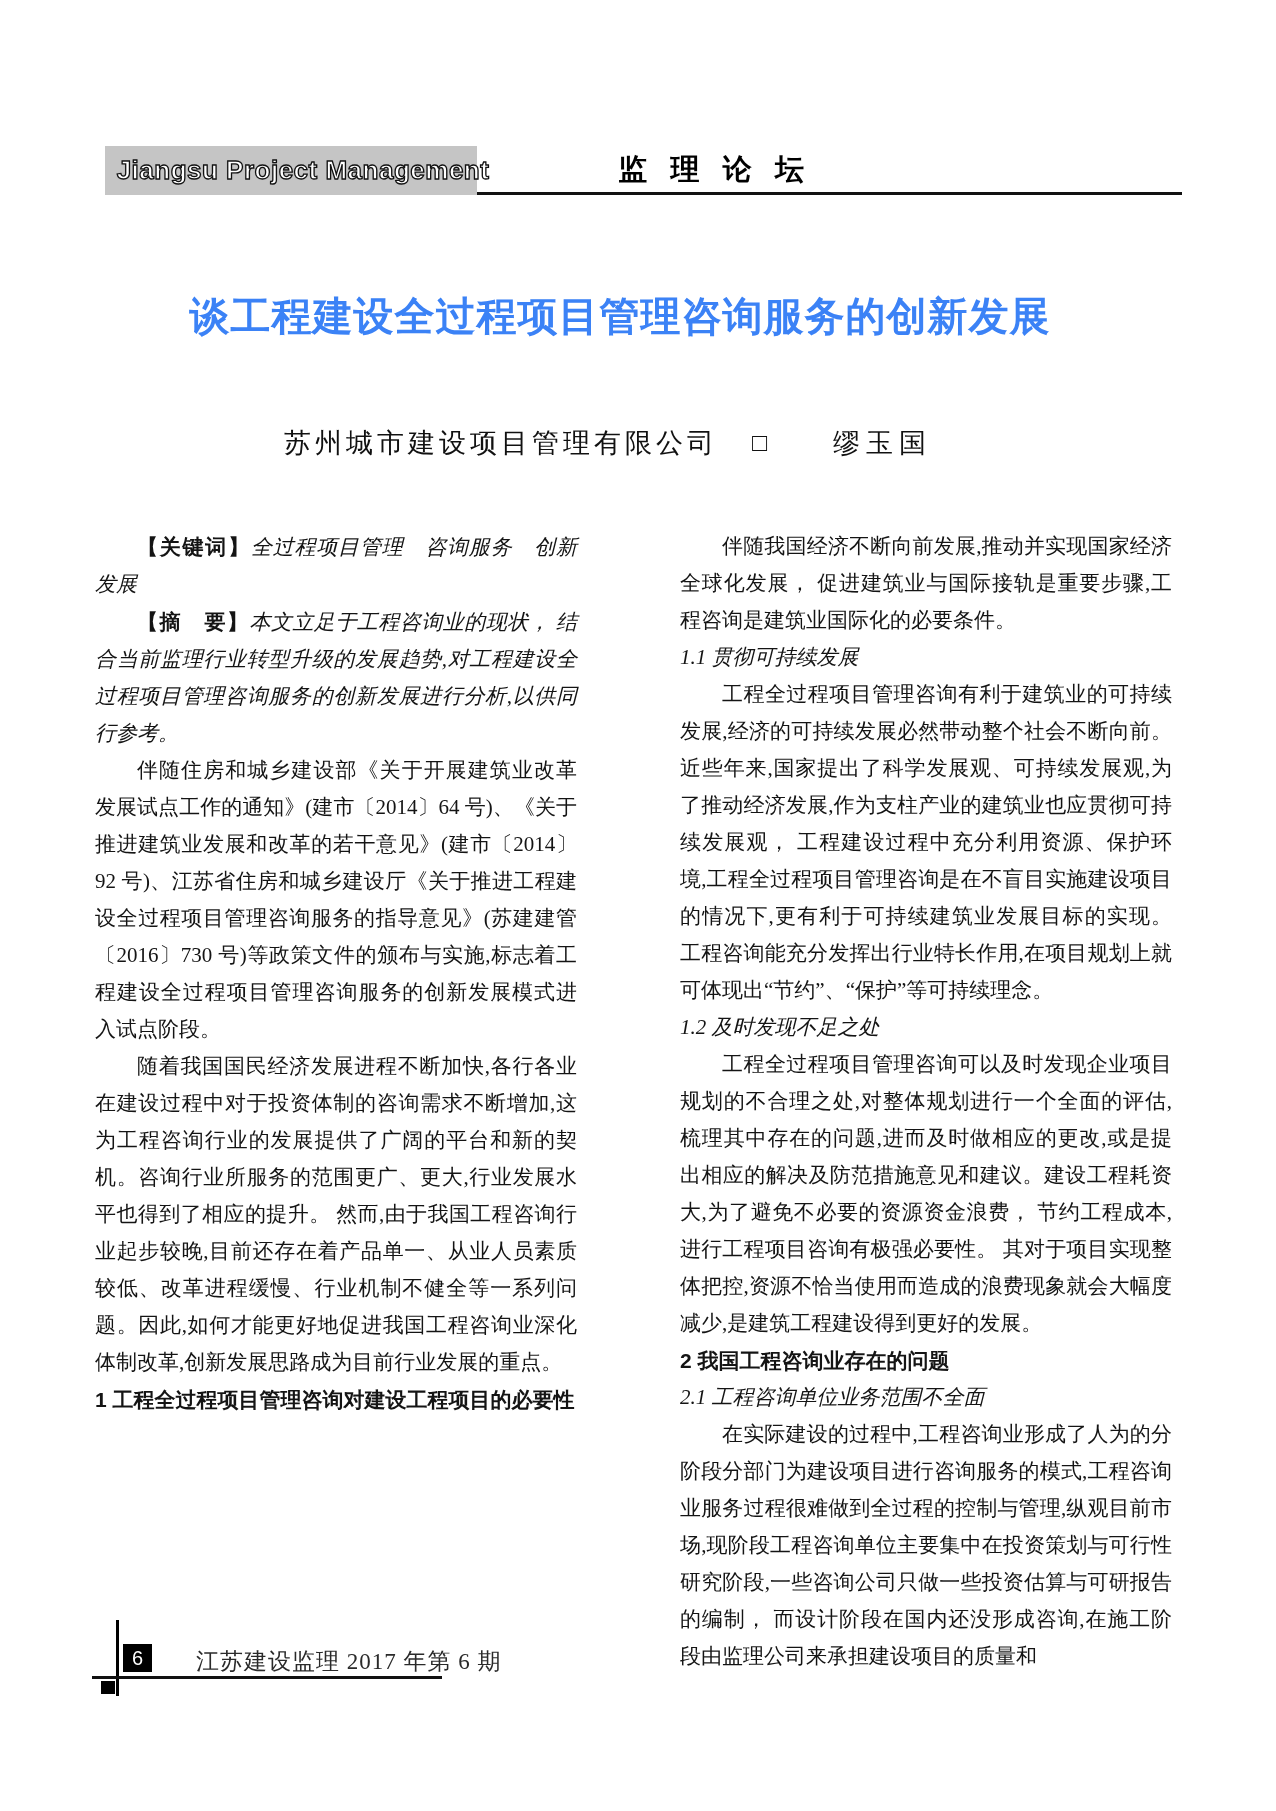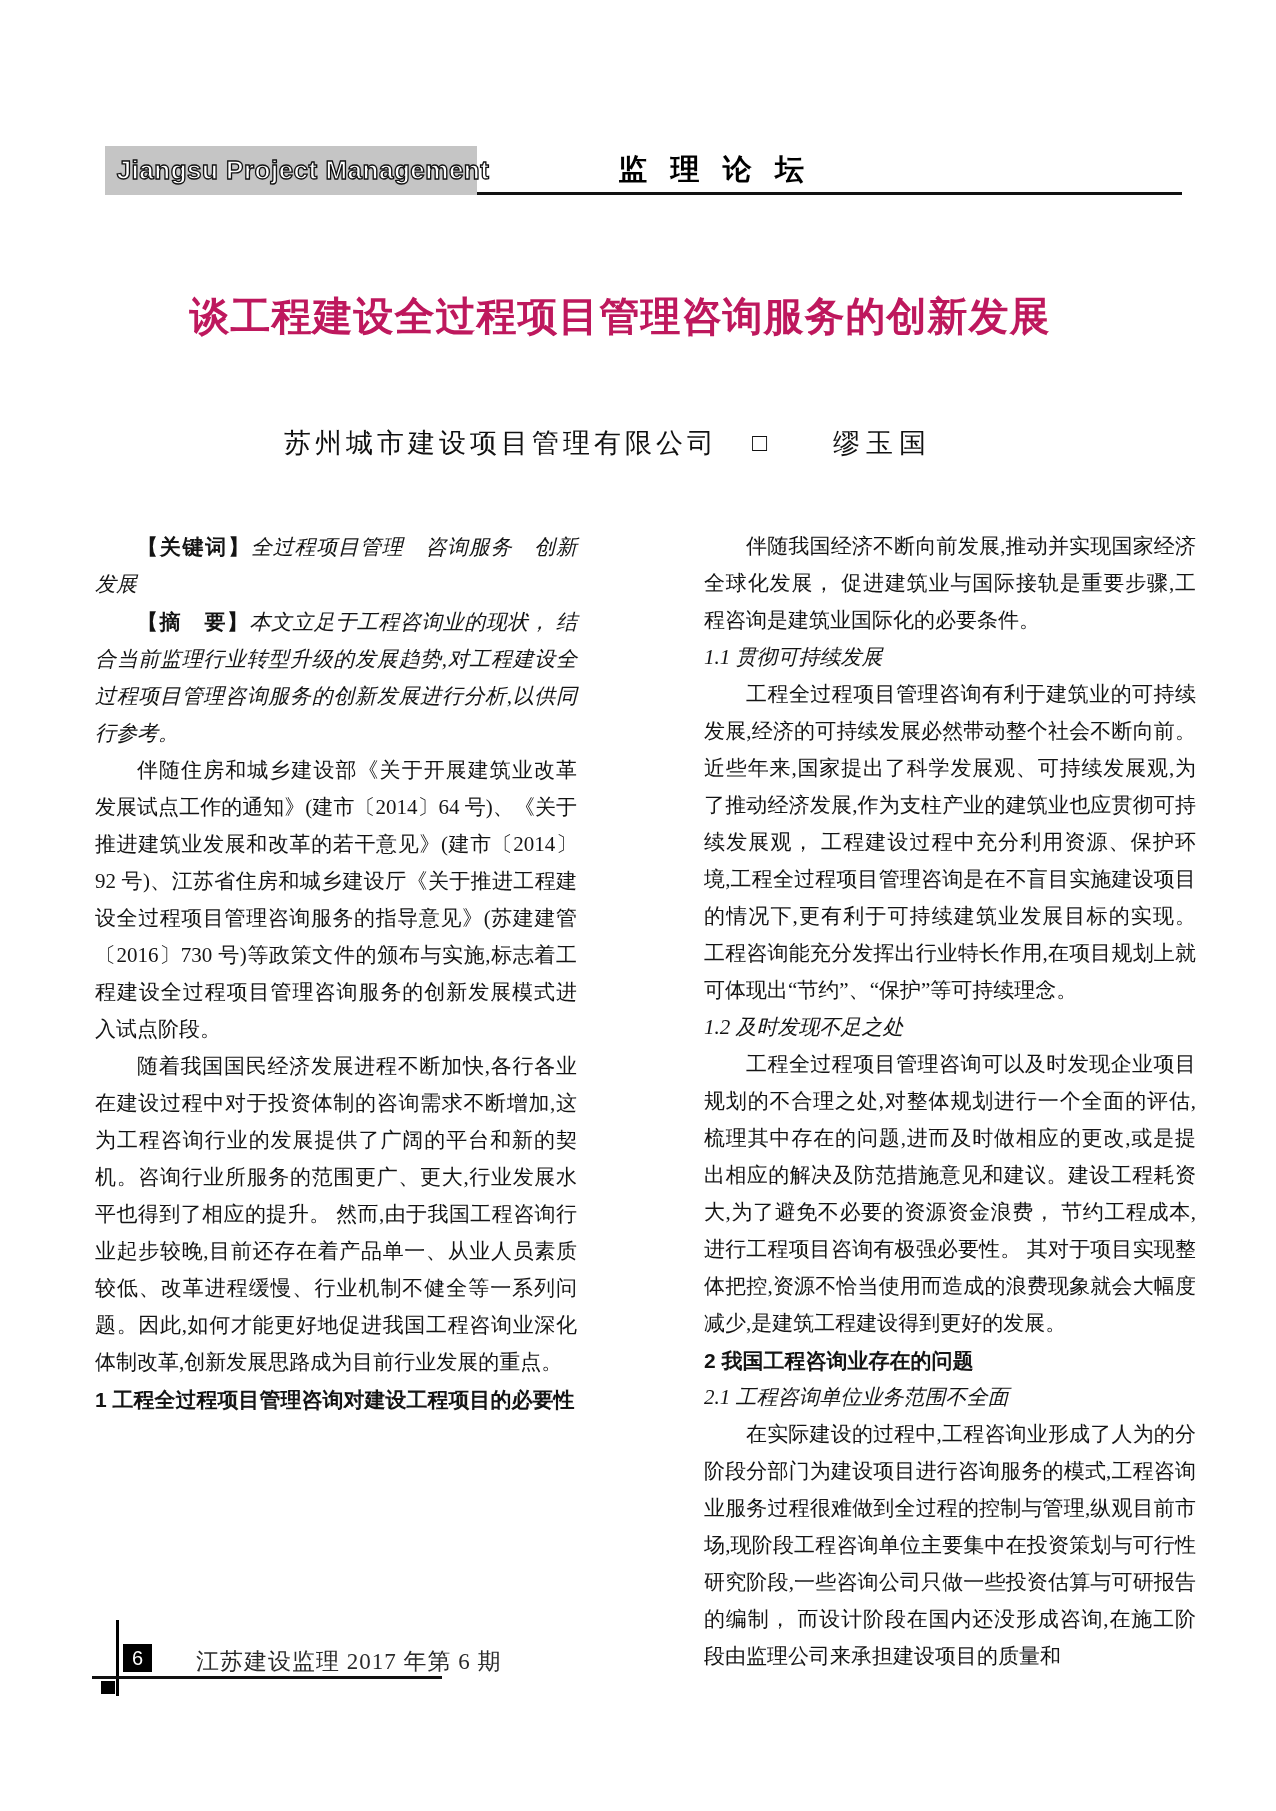--- a/index.html
+++ b/index.html
@@ -38,36 +38,36 @@
   .header-rule{
     position:absolute;left:477px;top:192px;width:705px;height:3px;background:#111;
   }
 
   
   .article-title{
     position:absolute;left:60px;top:287px;width:1120px;
     text-align:center;
     font-family:"Liberation Sans",sans-serif;
     font-weight:900;font-size:40px;letter-spacing:1px;line-height:58px;
-    color:#be185d;white-space:nowrap;
+    color:#3b82f6;white-space:nowrap;
   }
   .byline{
     position:absolute;left:60px;top:425px;width:1060px;
     text-align:center;font-size:27px;color:#111;
     font-family:"Liberation Serif",serif;
     white-space:nowrap;
   }
   .byline .aff{letter-spacing:4px;margin-left:36px;}
   .byline .sep{display:inline-block;margin:0 34px;font-size:25px;position:relative;top:-1px;}
   .byline .auth{letter-spacing:6px;margin-left:32px;}
 
   
   .col{position:absolute;top:528px;}
   .col-left{left:95px;width:482px;}
-  .col-right{left:704px;width:492px;}
+  .col-right{left:680px;width:492px;}
   .col p{
     margin:0;font-size:21px;line-height:37px;
     text-align:justify;color:#141414;
   }
   .indent{text-indent:2em;}
   .kai{font-style:italic;}           
   .lbl{
     font-family:"Liberation Sans",sans-serif;
     font-weight:bold;font-style:normal;letter-spacing:1px;
   }

